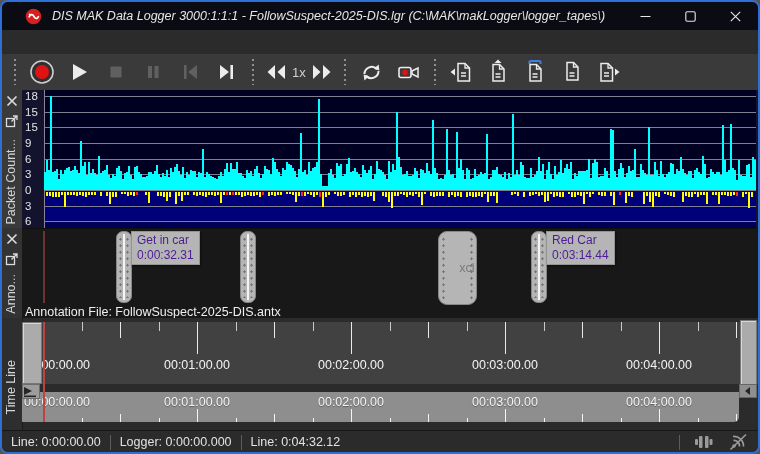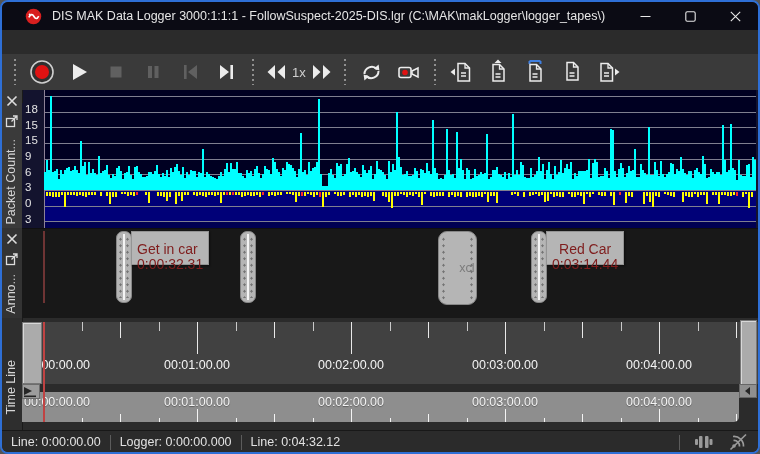--- a/index.html
+++ b/index.html
@@ -4,21 +4,21 @@
 <style>
   html,body{margin:0;padding:0;background:#555;}
   .win{position:relative;width:760px;height:454px;box-sizing:border-box;border:2px solid #2e6fd6;
        border-radius:8px;overflow:hidden;background:#2b2b2b;font-family:"Liberation Sans",sans-serif;
        -webkit-font-smoothing:antialiased;}
   .abs{position:absolute;}
 
   
   .titlebar{left:0;top:0;right:0;height:28px;background:#0b0b14;display:flex;align-items:center;}
   .app-logo{width:17px;height:17px;margin-left:23px;flex:none;}
-  .title-text{margin-left:10px;color:#e6e6e6;font-size:12.5px;white-space:nowrap;flex:1;overflow:hidden;}
+  .title-text{margin-left:10px;color:#e6e6e6;font-size:12.5px;white-space:nowrap;flex:1;overflow:hidden;font-style:italic;}
   .winbtns{display:flex;height:100%;}
   .wbtn{width:45px;height:100%;display:flex;align-items:center;justify-content:center;}
 
   
   .menubar{left:0;top:28px;right:0;height:24px;background:#2b2b2b;border-bottom:1px solid #161616;
            display:flex;align-items:center;padding-left:4px;}
   .menu-item{padding:2px 10px;color:#ececec;font-size:13px;cursor:default;}
   .menu-item u{text-underline-offset:2px;}
 
   
@@ -30,36 +30,36 @@
 
   
   .strip{width:20px;background:#3a3a3a;border-right:1px solid #1a1a1a;}
   .strip-icon{position:absolute;left:3px;width:14px;height:14px;}
   .strip-label{position:absolute;left:2px;bottom:4px;writing-mode:vertical-rl;transform:rotate(180deg);
                color:#d6d6d6;font-size:12.5px;white-space:nowrap;}
 
   
   .graph-panel{left:0;top:88px;right:0;height:138px;background:#13132e;}
   .graph-strip{left:0;top:88px;height:138px;}
-  .ycol{left:20px;top:101px;width:22px;height:162px;background:#13132e;}
+  .ycol{left:20px;top:88px;width:22px;height:162px;background:#13132e;}
   .ylab{position:absolute;left:3px;color:#e3e3e3;font-size:11.5px;line-height:12px;}
   .plot{left:42px;top:88px;}
 
   
   .anno-strip{left:0;top:226px;height:90px;background:#333;}
   .anno-content{left:20px;top:226px;right:0;height:90px;background:#181818;border-top:1px solid #101010;overflow:hidden;}
   .anno-playhead{position:absolute;left:21px;top:2px;width:2px;height:72px;background:#6e3434;}
   .ann-pole{position:absolute;top:2px;width:16px;height:72px;background:#b5b5b5;border:1px solid #878787;
             border-radius:7px;box-sizing:border-box;}
   .pole-line{position:absolute;left:6px;top:2px;bottom:2px;width:2px;background:#f4f4f4;}
   .grip{position:absolute;top:4px;bottom:4px;width:5px;
         background-image:radial-gradient(circle,var(--dot,#747474) 1px,transparent 1.3px);
         background-size:5px 6.5px;}
   .ann-flag-box{position:absolute;top:2px;height:34px;background:#b5b5b5;border:1px solid #949494;
-                color:#7f1d1d;font-size:14px;line-height:15px;padding:10px 5px;white-space:nowrap;
+                color:#4c1d95;font-size:12px;line-height:15px;padding:1px 5px;white-space:nowrap;
                 box-sizing:border-box;box-shadow:1px 1px 2px rgba(0,0,0,.45);z-index:2;}
   .ann-interval{position:absolute;top:2px;height:74px;border-radius:9px;box-sizing:border-box;
                 display:flex;flex-direction:column;justify-content:space-between;align-items:center;
                 font-size:12.5px;padding:3px 4px;z-index:3;overflow:hidden;}
   .ann-interval.selected{background:#ffff00;border:2px solid #0d0d0d;color:#000;--dot:#a0a000;}
   .ann-interval.plain{background:#b5b5b5;border:1px solid #878787;color:#7c7c7c;--dot:#747474;}
   .anno-file{position:absolute;left:3px;bottom:0px;color:#efefef;font-size:12.5px;white-space:nowrap;}
 
   
   .tl-panel{left:0;top:316px;right:0;height:112px;background:#2b2b2b;}
@@ -837,20 +837,21 @@
       <path d="M2.5,2.5 L11.5,11.5 M11.5,2.5 L2.5,11.5" stroke="#dcdcdc" stroke-width="1.6"></path>
     </svg>
     <svg class="strip-icon" style="top:24px" viewBox="0 0 14 14">
       <rect x="1.5" y="4.5" width="8" height="8" fill="none" stroke="#dcdcdc" stroke-width="1.3"></rect>
       <path d="M6.5,7.5 L12,2 M8,2 h4 v4" fill="none" stroke="#dcdcdc" stroke-width="1.3"></path>
     </svg>
     <span class="strip-label">Anno...</span>
   </div>
   <div class="abs anno-content" id="annoContent">
     <div class="anno-playhead"></div>
+    <span class="anno-file">Annotation File: FollowSuspect-2025-DIS.antx</span>
   <div class="ann-pole" style="left: 94px;">
         <span class="grip" style="left: 1px;"></span>
         <span class="pole-line"></span>
         <span class="grip" style="right: 1px;"></span>
       </div>
       <div class="ann-flag-box" style="left: 109px;">
         <div>Get in car</div>
         <div>0:00:32.31</div>
       </div>
       <div class="ann-pole" style="left: 218px;">
@@ -863,21 +864,21 @@
         <span class="grip" style="right: 2px;"></span>
         <span></span>
         <span>xcl</span>
         <span></span>
       </div>
       <div class="ann-pole" style="left: 509px;">
         <span class="grip" style="left: 1px;"></span>
         <span class="pole-line"></span>
         <span class="grip" style="right: 1px;"></span>
       </div>
-      <div class="ann-flag-box" style="left: 524px; text-align: center;">
+      <div class="ann-flag-box" style="left: 524px;">
         <div>Red Car</div>
         <div>0:03:14.44</div>
       </div>
     </div>
 
   <div class="abs tl-panel"></div>
   <div class="abs tl-strip" style="width:20px">
     <span class="strip-label" style="bottom:16px">Time Line</span>
   </div>
   <div class="abs ruler-top" id="rulerTop">

